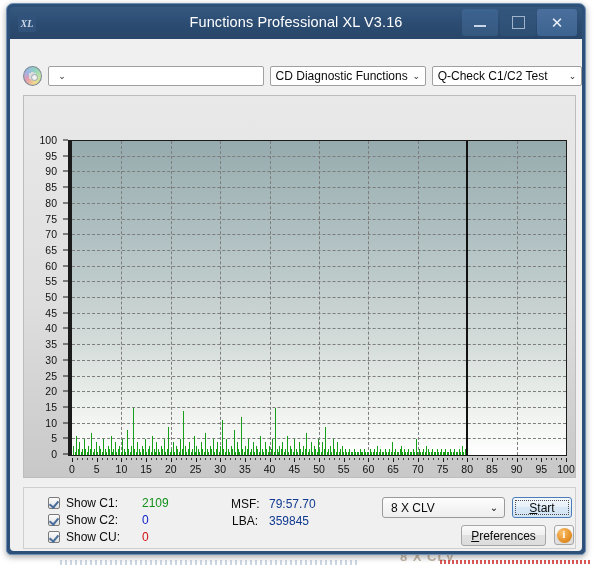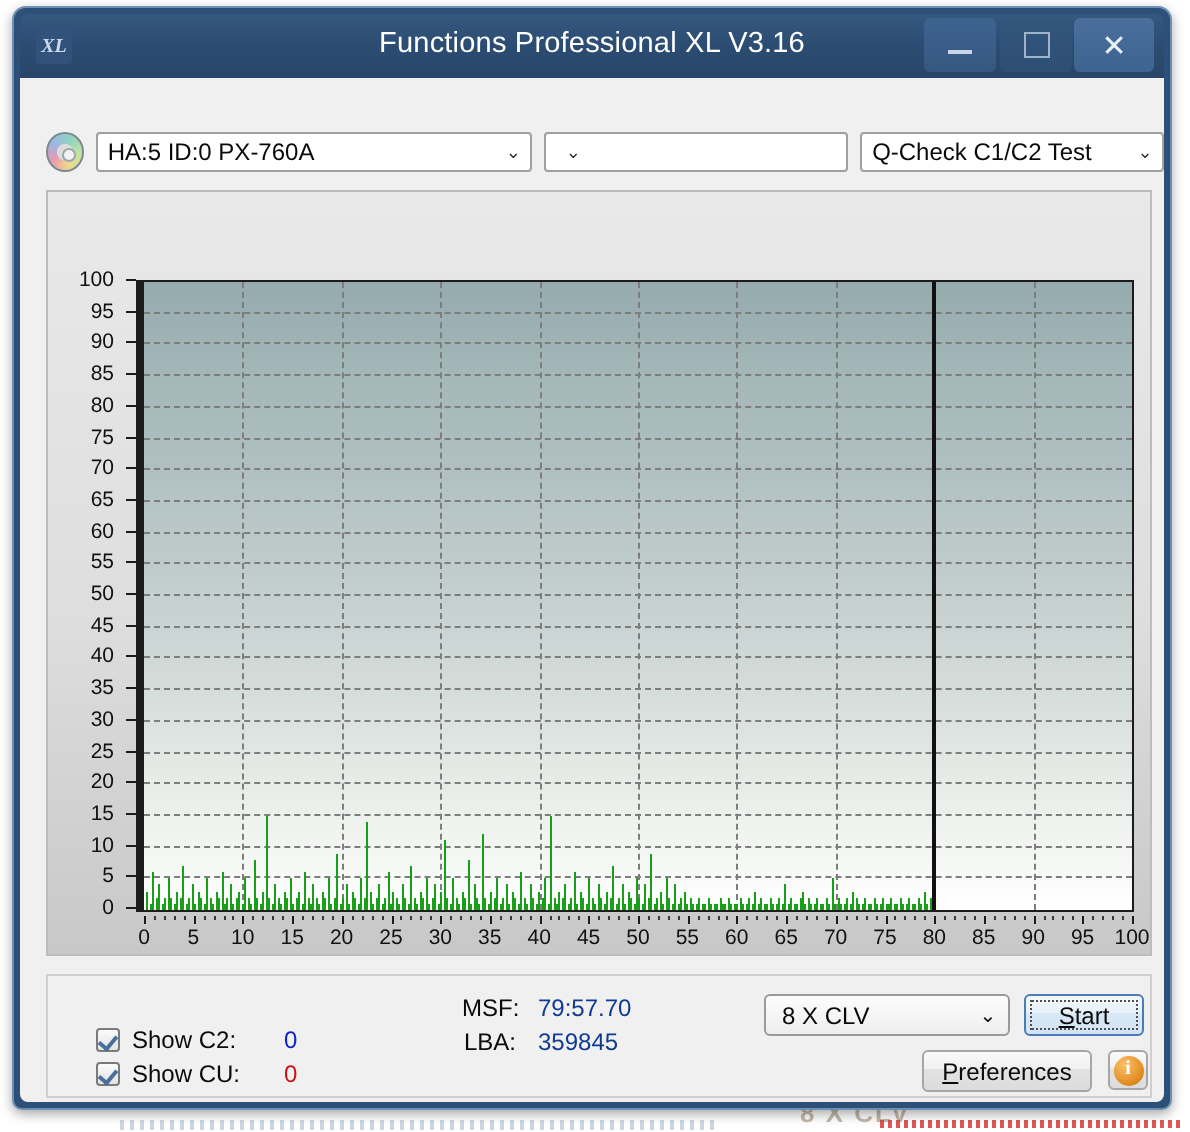--- a/index.html
+++ b/index.html
@@ -420,25 +420,25 @@
     </div>
   </div>
 
   <div id="client">
 
 
     <div id="toolbar">
       <div id="disc-icon"></div>
 
       <div class="combo" id="combo-drive">
-        <span class="cv">HA:5 ID:0  PX-760A</span>
         <span class="arrow">⌄</span>
       </div>
 
       <div class="combo" id="combo-function">
+        <span class="cv">CD Diagnostic Functions</span>
         <span class="arrow">⌄</span>
       </div>
 
       <div class="combo" id="combo-test">
         <span class="cv">Q-Check C1/C2 Test</span>
         <span class="arrow">⌄</span>
       </div>
     </div>
 
     <div id="chart-panel">
@@ -905,20 +905,25 @@
         <div class="ytick" style="top: 122.5px;"></div>
         <div class="ytick" style="top: 106.8px;"></div>
         <div class="ytick" style="top: 91.1px;"></div>
         <div class="ytick" style="top: 75.4px;"></div>
         <div class="ytick" style="top: 59.7px;"></div>
         <div class="ytick" style="top: 44px;"></div>
       </div>
 
     <div id="control-panel">
 
+      <div class="chkrow" id="row-c1" style="top:8px;">
+        <span class="chkbox"></span>
+        <span class="chklabel">Show C1:</span>
+        <span class="chkval" id="val-c1" style="color: rgb(20, 144, 26);">2109</span>
+      </div>
 
       <div class="chkrow" id="row-c2" style="top:25px;">
         <span class="chkbox"></span>
         <span class="chklabel">Show C2:</span>
         <span class="chkval" id="val-c2" style="color: rgb(16, 32, 200);">0</span>
       </div>
 
       <div class="chkrow" id="row-cu" style="top:42px;">
         <span class="chkbox"></span>
         <span class="chklabel">Show CU:</span>

